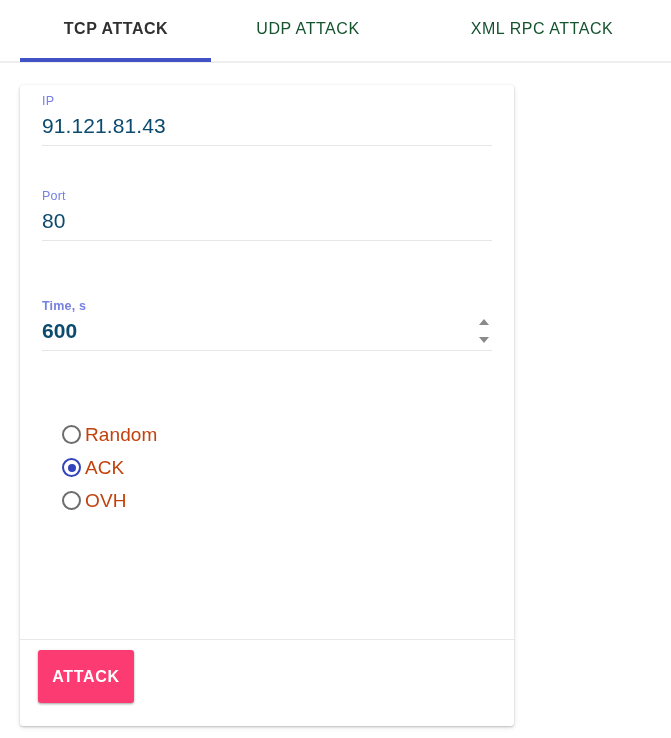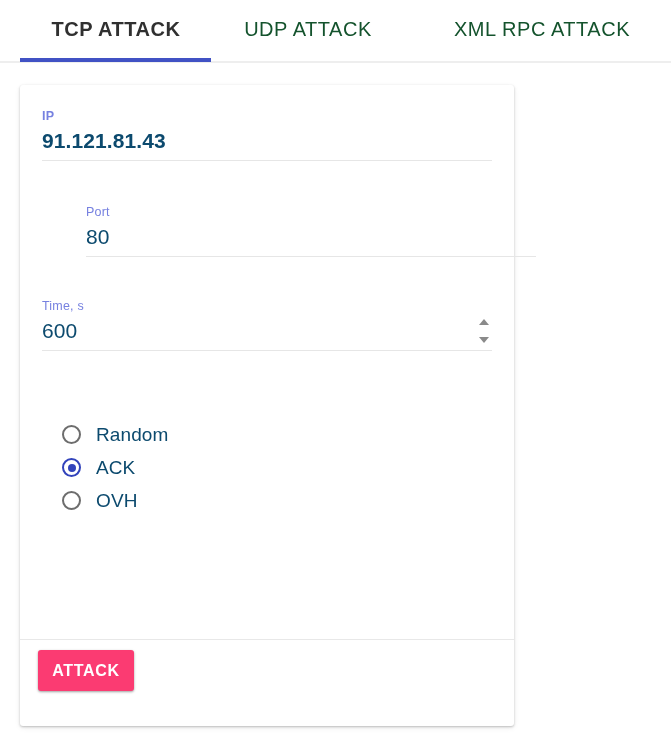--- a/index.html
+++ b/index.html
@@ -30,21 +30,21 @@
     top: 61px;
     width: 671px;
     height: 2px;
     background: #eeeeee;
   }
   .tab {
     position: absolute;
     top: 0;
     height: 58px;
     line-height: 58px;
-    font-size: 20px;
+    font-size: 16px;
     letter-spacing: 0.55px;
     white-space: nowrap;
     text-align: center;
     cursor: pointer;
     user-select: none;
   }
   .tab.active {
     color: #303030;
     font-weight: bold;
   }
@@ -86,23 +86,23 @@
     width: 494px;
     height: 554px;
   }
 
   
   .field {
     position: absolute;
     left: 22px;
     width: 450px;
   }
-  #field-ip   { top: 24px; font-weight: bold; }
-  #field-port { top: 120px; margin-left: 44px; }
-  #field-time { top: 214px; }
+  #field-ip   { top: 9px; }
+  #field-port { top: 104px; }
+  #field-time { top: 214px; font-weight: bold; }
 
   .field-label {
     font-size: 12.5px;
     color: #7681e0;
     letter-spacing: 0.2px;
     line-height: 15px;
     height: 15px;
   }
   .field-value-row {
     position: relative;
@@ -174,23 +174,23 @@
     content: "";
     position: absolute;
     left: 3.5px;
     top: 3.5px;
     width: 8px;
     height: 8px;
     border-radius: 50%;
     background: #3243bb;
   }
   .radio-label {
-    margin-left: 15px;
+    margin-left: 4px;
     font-size: 19px;
-    color: #0c4a6e;
+    color: #c2410c;
     letter-spacing: 0.1px;
     line-height: 19px;
   }
 
   
   .card-divider {
     position: absolute;
     left: 0;
     top: 554px;
     width: 494px;
@@ -202,21 +202,21 @@
     left: 0;
     top: 555px;
     width: 494px;
     height: 86px;
   }
   .attack-button {
     position: absolute;
     left: 18px;
     top: 10px;
     width: 96px;
-    height: 41px;
+    height: 53px;
     background: #fb3b72;
     border: none;
     border-radius: 3px;
     color: #ffffff;
     font-family: "Liberation Sans", sans-serif;
     font-size: 16px;
     font-weight: bold;
     letter-spacing: 0.7px;
     cursor: pointer;
     box-shadow: 0 1px 3px rgba(0,0,0,0.22),

